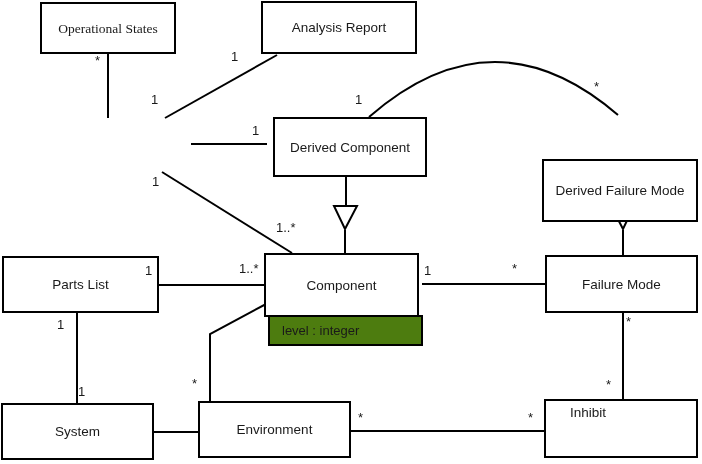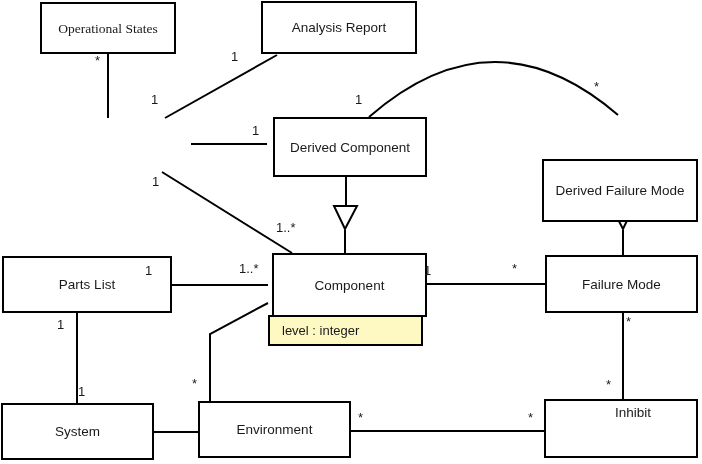--- a/index.html
+++ b/index.html
@@ -31,31 +31,31 @@
     font-size: 13.5px;
     color: #1a1a1a;
     text-align: center;
     line-height: 15px;
   }
   .uml-class .cls-name { width: 100%; }
   .uml-attr {
     position: absolute;
     box-sizing: border-box;
     border: 2px solid #000000;
-    background: #fef9c3;
+    background: #4d7c0f;
     display: flex;
     align-items: center;
     font-size: 13px;
     color: #1a1a1a;
     padding-left: 12px;
   }
   .uml-class.align-left {
     justify-content: flex-start;
     align-items: flex-start;
-    text-align: center;
+    text-align: left;
     padding: 4px 0 0 24px;
   }
   .mult {
     position: absolute;
     font-size: 13px;
     line-height: 14px;
     color: #1a1a1a;
     white-space: nowrap;
   }
 </style>
@@ -97,25 +97,25 @@
 
 
   <div class="uml-class" style="left:273px; top:117px; width:154px; height:60px;">
     <div class="cls-name">Derived Component</div>
   </div>
 
   <div class="uml-class" style="left:542px; top:115px; width:156px; height:63px;margin-top:44px;">
     <div class="cls-name">Derived Failure Mode</div>
   </div>
 
-  <div class="uml-class" style="left:2px; top:256px; width:170px; height:57px;">
+  <div class="uml-class" style="left:2px; top:256px; width:157px; height:57px;">
     <div class="cls-name">Parts List</div>
   </div>
 
-  <div class="uml-class" style="left:272px; top:253px; width:155px; height:64px;">
+  <div class="uml-class" style="left:264px; top:253px; width:155px; height:64px;">
     <div class="cls-name">Component</div>
   </div>
   <div class="uml-attr" style="left:268px; top:315px; width:155px; height:31px;">
     <div>level : integer</div>
   </div>
 
   <div class="uml-class" style="left:545px; top:255px; width:153px; height:58px;text-align:center;">
     <div class="cls-name">Failure Mode</div>
   </div>
 

